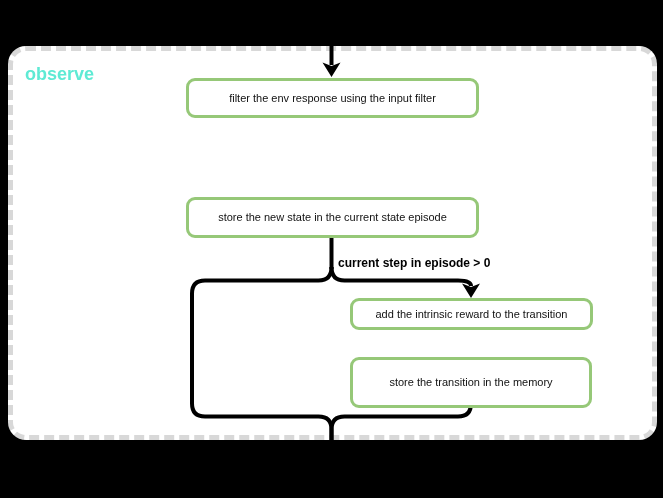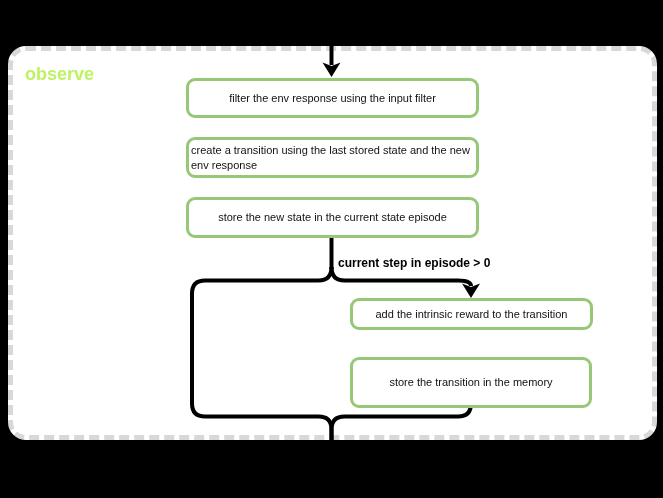--- a/index.html
+++ b/index.html
@@ -26,21 +26,21 @@
     border: 5px dashed #d8d8d8;
     border-radius: 18px;
     z-index: 0;
   }
   .panel-title {
     position: absolute;
     left: 25px;
     top: 64px;
     font-size: 18px;
     font-weight: bold;
-    color: #bef264;
+    color: #5eead4;
     z-index: 2;
   }
   .connectors {
     position: absolute;
     left: 0;
     top: 0;
     width: 663px;
     height: 498px;
     z-index: 1;
     pointer-events: none;
@@ -108,23 +108,20 @@
     <path d="M331.5 267 Q331.5 280.5 344.5 280.5 H458 Q471 280.5 471 286"></path>
     <polygon points="462,283.5 471,287 480,283.5 471,298"></polygon>
 
     <path d="M471 396 V403.5 Q471 416.5 458 416.5 H344.5 Q331.5 416.5 331.5 429.5 V452"></path>
   </svg>
 
   <div class="node node-1">
     <span>filter the env response using the input filter</span>
   </div>
 
-  <div class="node node-2">
-    <span>create a transition using the last stored state and the new env response</span>
-  </div>
 
   <div class="node node-3">
     <span>store the new state in the current state episode</span>
   </div>
 
   <div class="node node-4">
     <span>add the intrinsic reward to the transition</span>
   </div>
 
   <div class="node node-5">

